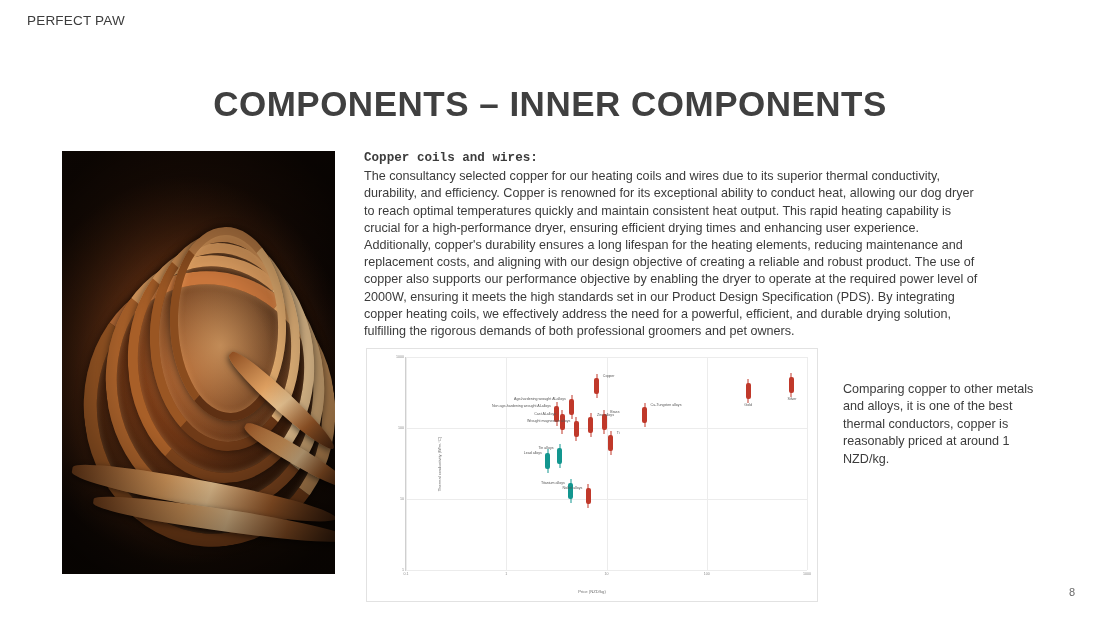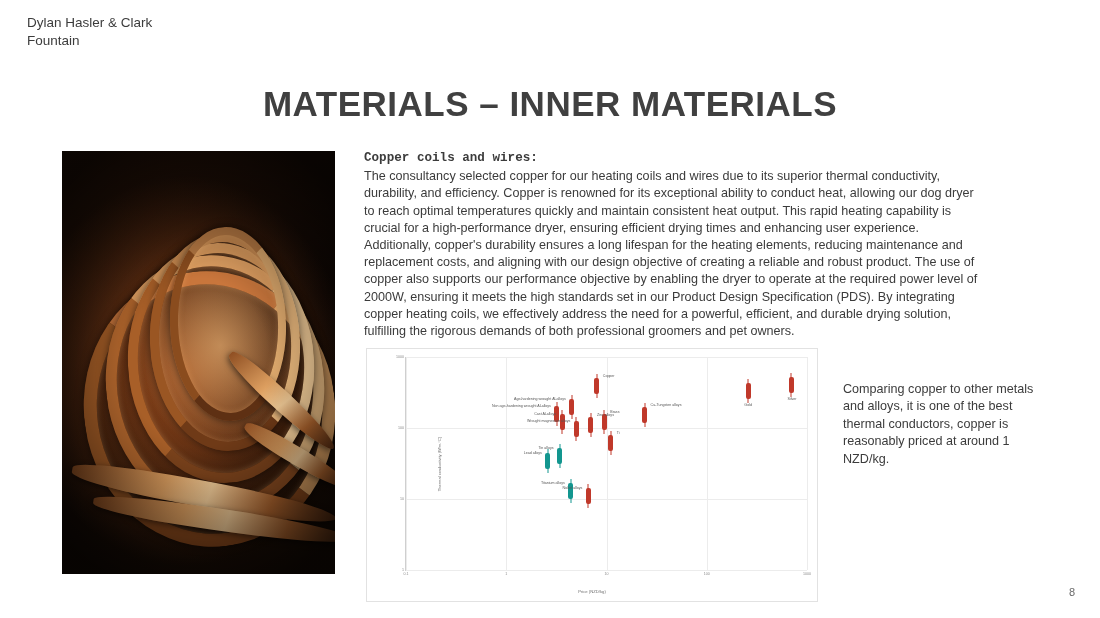--- a/index.html
+++ b/index.html
@@ -211,24 +211,24 @@
     font-size: 11px;
     color: #6a6a6a;
   }
 </style>
 </head>
 <body>
 
 <div class="slide">
 
   <div class="hdr">
-    <div class="hdr-authors">Dylan Hasler &amp; Clark Fountain</div>
+    <div class="hdr-brand">PERFECT PAW</div>
   </div>
 
-  <div class="title">MATERIALS – INNER MATERIALS</div>
+  <div class="title">COMPONENTS – INNER COMPONENTS</div>
 
   <div class="photo">
     <div class="coil-bg"></div>
     <div class="ring r1"></div>
     <div class="ring r2"></div>
     <div class="ring r3"></div>
     <div class="ring r4"></div>
     <div class="ring r5"></div>
     <div class="tube t3"></div>
     <div class="tube t4"></div>

